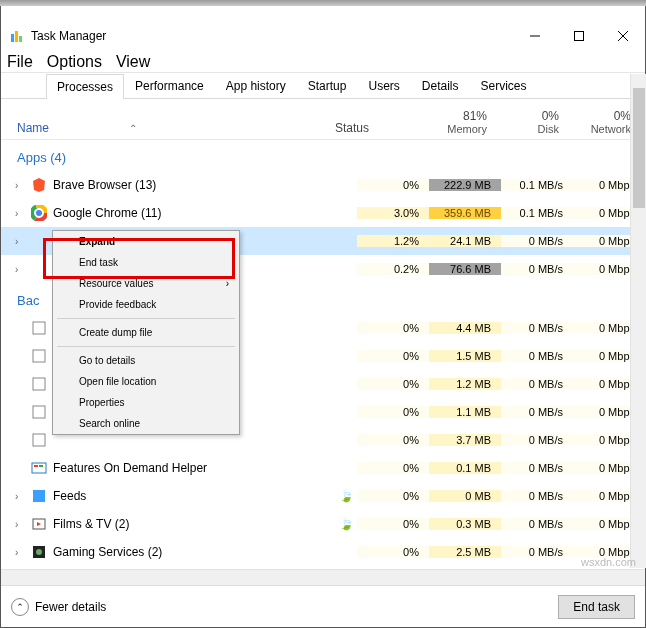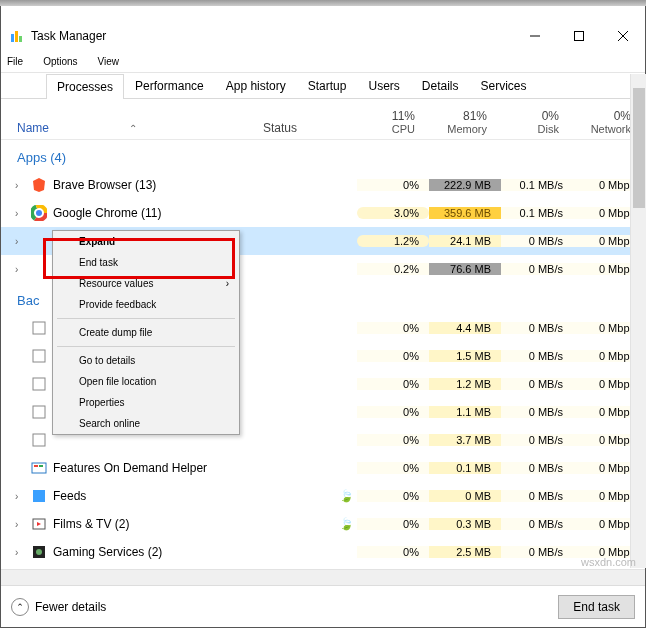--- a/index.html
+++ b/index.html
@@ -3,41 +3,41 @@
 <meta charset="utf-8">
 <style>
 * { box-sizing: border-box; margin: 0; padding: 0; font-family: "Segoe UI", Tahoma, sans-serif; }
 body { width: 646px; height: 628px; background: #fff; overflow: hidden; position: relative; }
 .window { border: 1px solid #555; width: 646px; height: 628px; display: flex; flex-direction: column; }
 .titlebar { height: 30px; display: flex; align-items: center; padding-left: 8px; margin-top: 20px; }
 .titlebar .app-icon { width: 16px; height: 16px; margin-right: 6px; }
 .titlebar .title { font-size: 12px; flex: 1; }
 .titlebar .win-btn { width: 44px; height: 30px; display: flex; align-items: center; justify-content: center; }
 .titlebar .win-btn svg { width: 10px; height: 10px; }
-.menubar { height: 22px; display: flex; align-items: center; padding-left: 6px; font-size: 10px; gap: 20px; border-bottom: 1px solid #e5e5e5; }
+.menubar { height: 22px; display: flex; align-items: center; padding-left: 6px; font-size: 16px; gap: 14px; border-bottom: 1px solid #e5e5e5; }
 .tabs { display: flex; border-bottom: 1px solid #d9d9d9; font-size: 12px; }
 .tab { padding: 5px 10px; border: 1px solid transparent; border-bottom: none; cursor: default; }
 .tab.active { border-color: #d9d9d9; background: #fff; position: relative; top: 1px; margin-left: 45px; }
 .header-row { display: flex; align-items: flex-end; font-size: 12px; padding: 10px 4px 4px 16px; border-bottom: 1px solid #e9e9e9; color: #444; }
 .header-row .col-name { flex: 1; color: #2b5db8; }
 .header-row .sort-caret { font-size: 10px; color: #666; margin-left: 80px; }
 .header-row .col-status { width: 90px; }
 .header-row .col { width: 72px; text-align: right; padding-right: 10px; }
 .header-row .col .pct { display: block; font-size: 12px; }
 .header-row .col .lbl { display: block; font-size: 11px; color: #555; }
 .body { flex: 1; overflow: auto; position: relative; }
 .section-title { color: #2573c7; font-size: 13px; padding: 10px 0 6px 16px; }
 .row { display: flex; align-items: center; height: 28px; font-size: 12px; padding-left: 14px; position: relative; }
 .row.selected { background: #cde8ff; }
 .expander { width: 12px; color: #666; font-size: 10px; }
 .proc-icon { width: 16px; height: 16px; margin: 0 6px 0 4px; display: inline-flex; align-items: center; justify-content: center; }
 .proc-name { flex: 1; white-space: nowrap; overflow: hidden; text-overflow: ellipsis; }
 .leaf-icon { margin-left: auto; margin-right: 6px; width: 12px; color: #3a9a3a; }
 .cell { width: 72px; text-align: right; padding-right: 10px; font-size: 11px; }
-.cpu-l { background: #fffdf0; } .cpu-m { background: #fff6cc; border-radius: 6px; }
+.cpu-l { background: #fffdf0; } .cpu-m { background: #fff6cc; }
 .mem-l { background: #fff6c8; } .mem-m { background: #a3a3a3; } .mem-h { background: #ffd040; color:#6b4b00; }
 .disk-l{ background:#fffdf0;} .net-l{background:#fffdf0;}
 .scrollbar-v { position: absolute; right: 0; top: 74px; width: 16px; bottom: 60px; background: #f0f0f0; border-left: 1px solid #e2e2e2; }
 .scrollbar-v .thumb { position: absolute; top: 14px; left: 2px; width: 12px; height: 120px; background: #c7c7c7; }
 .scrollbar-h { height: 16px; background: #f0f0f0; border-top: 1px solid #e2e2e2; }
 .footer { height: 42px; border-top: 1px solid #ddd; display: flex; align-items: center; padding: 0 10px; }
 .fewer { display: flex; align-items: center; gap: 6px; font-size: 12px; }
 .fewer .circ { width: 18px; height: 18px; border: 1px solid #888; border-radius: 50%; display: flex; align-items: center; justify-content: center; font-size: 9px; }
 .end-task { margin-left: auto; padding: 4px 14px; border: 1px solid #adadad; background: #e1e1e1; font-size: 12px; }
 .context-menu { position: absolute; left: 52px; top: 230px; width: 188px; background: #f2f2f2; border: 1px solid #a0a0a0; box-shadow: 2px 2px 4px rgba(0,0,0,0.2); font-size: 10px; z-index: 10; }
@@ -94,24 +94,20 @@
     <div class="tab">Startup</div>
     <div class="tab">Users</div>
     <div class="tab">Details</div>
     <div class="tab">Services</div>
   </div>
 
   <div class="header-row">
     <span class="col-name"><span>Name</span><span class="sort-caret">⌃</span></span>
     <span class="col-status">Status</span>
     <span class="col">
-        <span class="pct">11%</span>
-        <span class="lbl">CPU</span>
-      </span>
-    <span class="col">
         <span class="pct">81%</span>
         <span class="lbl">Memory</span>
       </span>
     <span class="col">
         <span class="pct">0%</span>
         <span class="lbl">Disk</span>
       </span>
     <span class="col">
         <span class="pct">0%</span>
         <span class="lbl">Network</span>

